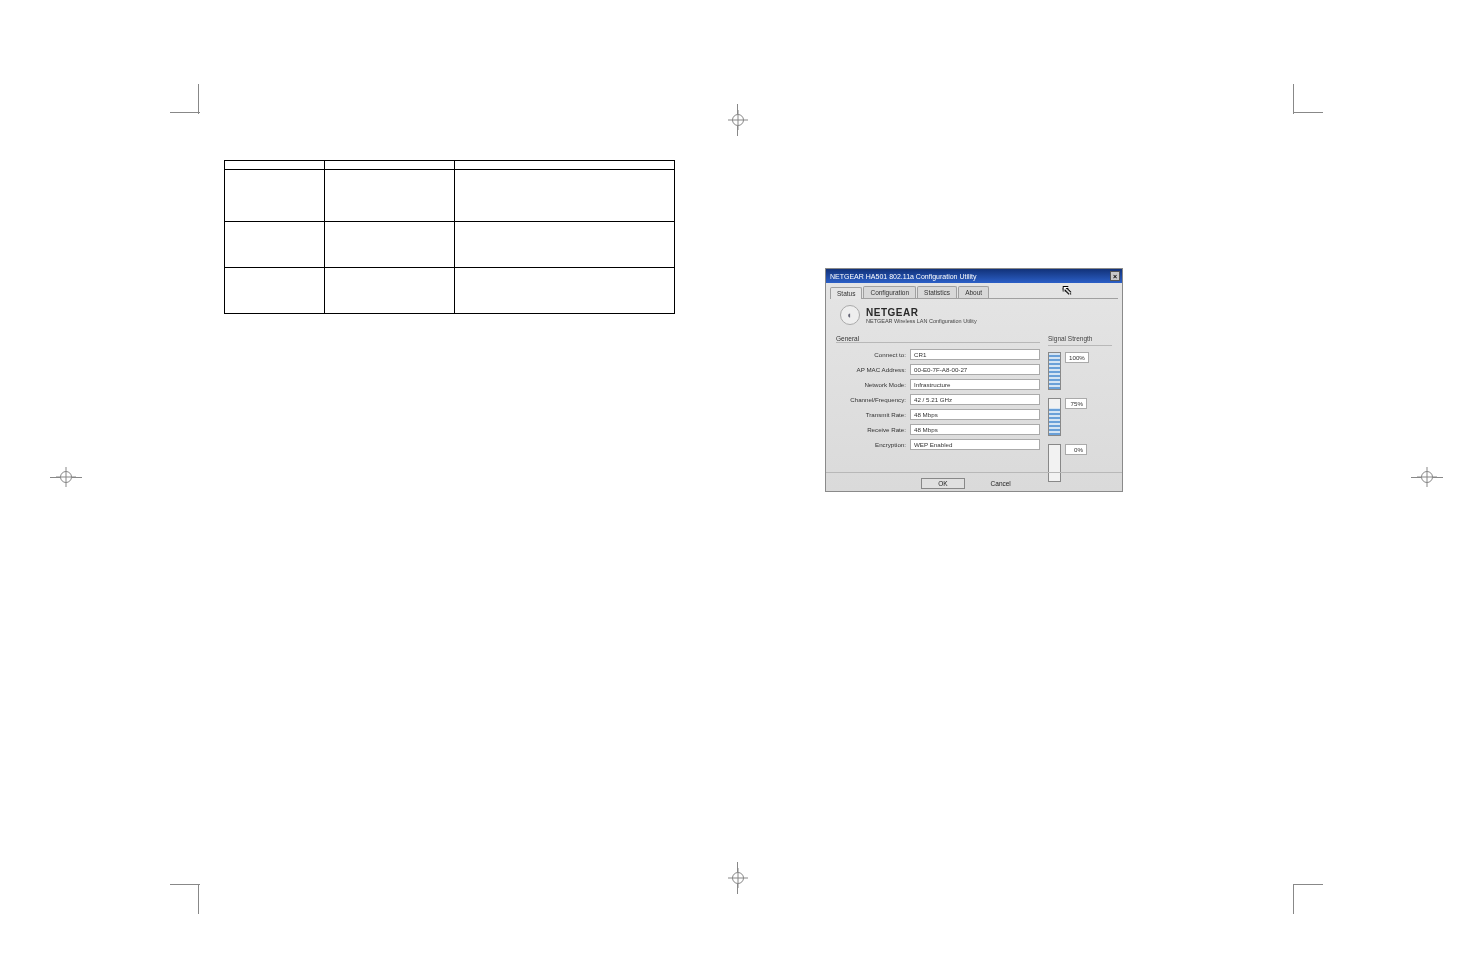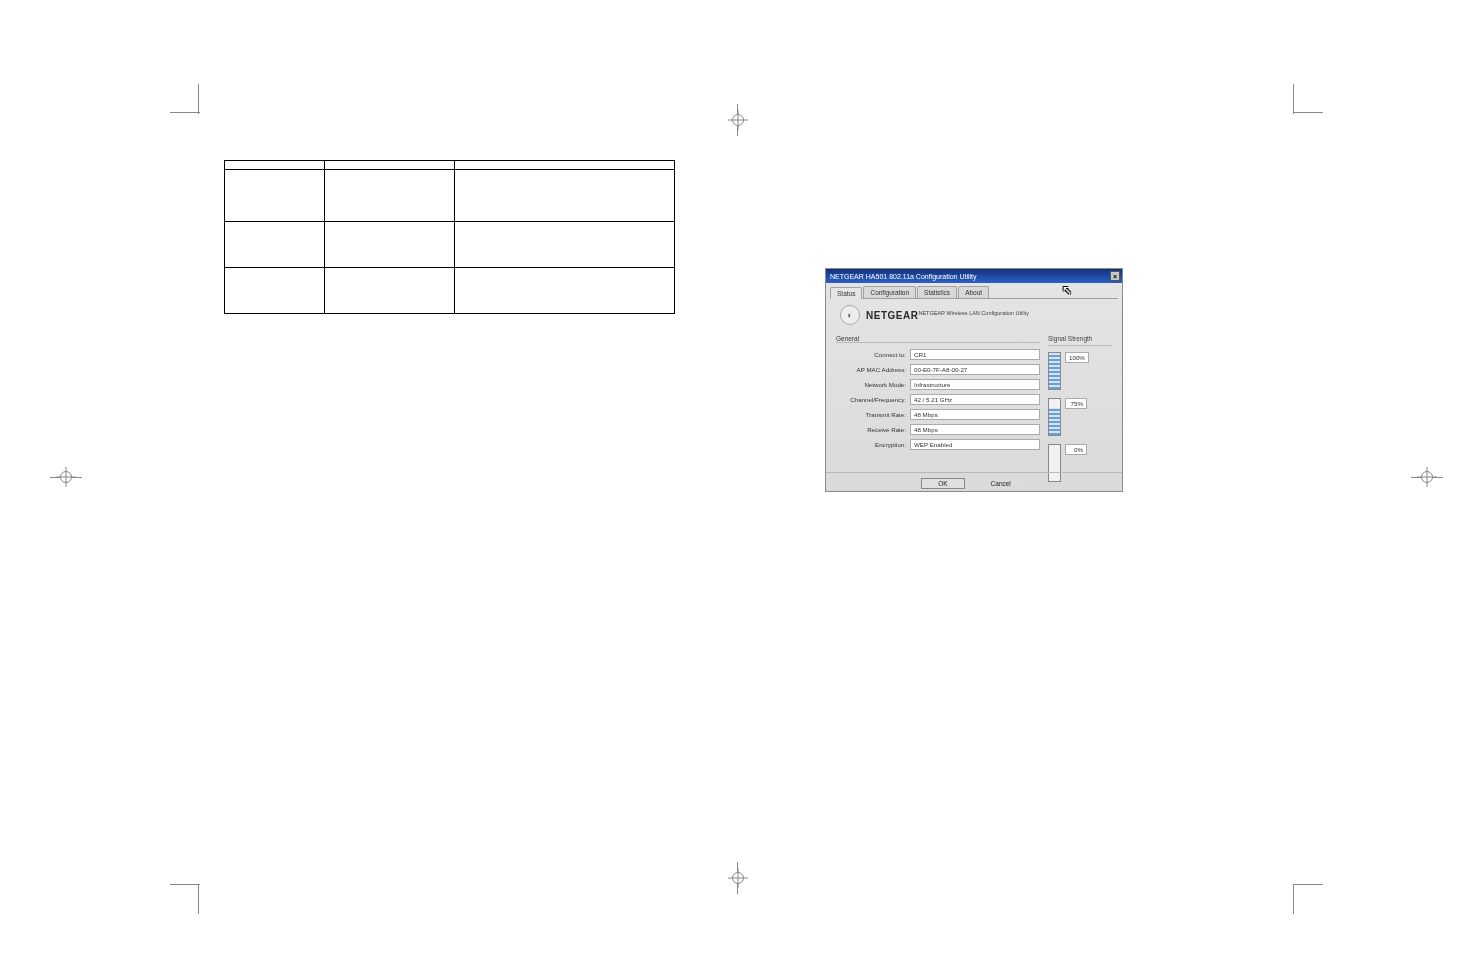--- a/index.html
+++ b/index.html
@@ -159,21 +159,21 @@
       border-radius: 50%;
       display: flex;
       align-items: center;
       justify-content: center;
       font-size: 9px;
       color: #667;
       background: #eee;
     }
     .brand-text {
       display: flex;
-      flex-direction: row;
+      flex-direction: column;
     }
     .brand-name {
       font-weight: bold;
       font-size: 10px;
       letter-spacing: 0.5px;
       color: #2a2a2a;
     }
     .brand-sub {
       font-size: 5.5px;
       color: #444;

